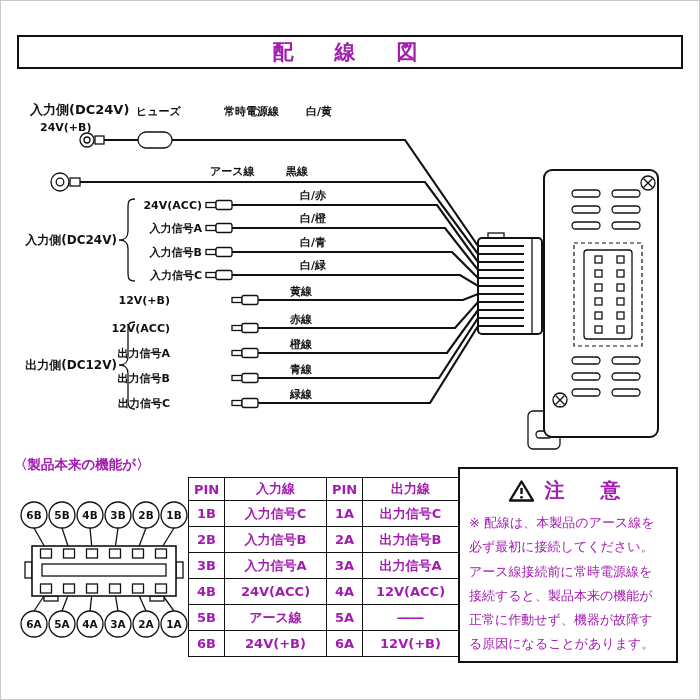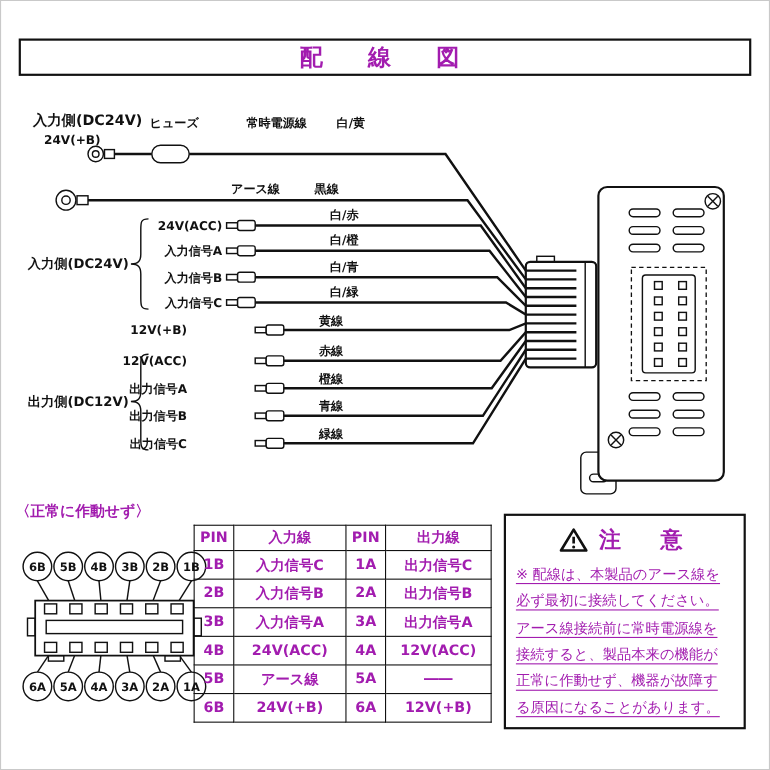--- a/index.html
+++ b/index.html
@@ -17,40 +17,40 @@
   .diagram-svg{position:absolute;left:0;top:95px;}
   .connector-title{
     position:absolute;left:14px;top:456px;font-size:13.5px;font-weight:bold;
   }
   .connector-svg{position:absolute;left:12px;top:488px;}
   svg text{fill:#111;font-family:"DejaVu Sans",sans-serif;font-weight:600;}
   .wire{fill:none;stroke:#111;stroke-width:2.2;}
   .thin{fill:none;stroke:#111;stroke-width:1.3;}
   .part{fill:#fff;stroke:#111;stroke-width:1.3;}
   .pin-table{
-    position:absolute;left:176px;top:477px;border-collapse:collapse;
+    position:absolute;left:188px;top:477px;border-collapse:collapse;
     table-layout:fixed;font-size:13px;
   }
   .pin-table th,.pin-table td{
     border:1.2px solid #111;text-align:center;padding:0 2px;
     font-weight:600;white-space:nowrap;
   }
   .pin-table th{height:22px;font-weight:bold;}
   .pin-table td{height:25px;}
   .warning-box{
     position:absolute;left:458px;top:467px;width:220px;height:196px;
     border:2px solid #111;box-sizing:border-box;padding:6px 9px 0 9px;
   }
   .warning-head{
     display:flex;align-items:center;justify-content:center;gap:10px;margin-top:2px;text-align:right;
   }
   .warning-title{font-size:20px;font-weight:bold;letter-spacing:8px;}
   .warning-body{
     margin-top:7px;font-size:13px;line-height:24.3px;white-space:pre-line;
-    text-decoration:underline;text-underline-offset:4px;text-decoration-thickness:1px;
+    text-underline-offset:4px;text-decoration-thickness:1px;
   }
 </style>
 </head>
 <body>
 
 <div class="page">
 
   <div class="title-box">
     <span>配　線　図</span>
   </div>
@@ -205,21 +205,21 @@
     </g>
     <g>
       <text x="170" y="312" font-size="11" text-anchor="end">出力信号C</text>
       <rect x="232" y="305.5" width="10" height="5" class="part"></rect>
       <rect x="242" y="303.5" width="16" height="9" rx="2" class="part"></rect>
       <text x="290" y="303" font-size="11">緑線</text>
       <polyline points="258,308 430,308 478,231 524,231" class="wire"></polyline>
     </g>
   </svg>
 
-  <div class="connector-title">〈正常に作動せず〉</div>
+  <div class="connector-title">〈製品本来の機能が〉</div>
 
   <svg class="connector-svg" width="180" height="165" viewBox="0 0 180 165">
 
     <g class="thin" stroke-width="1.1">
       <line x1="22" y1="40" x2="34" y2="61"></line>
         <line x1="50" y1="40" x2="57" y2="61"></line>
       <line x1="78" y1="40" x2="80" y2="61"></line>
         <line x1="106" y1="40" x2="103" y2="61"></line>
       <line x1="134" y1="40" x2="126" y2="61"></line>
         <line x1="162" y1="40" x2="149" y2="61"></line>

